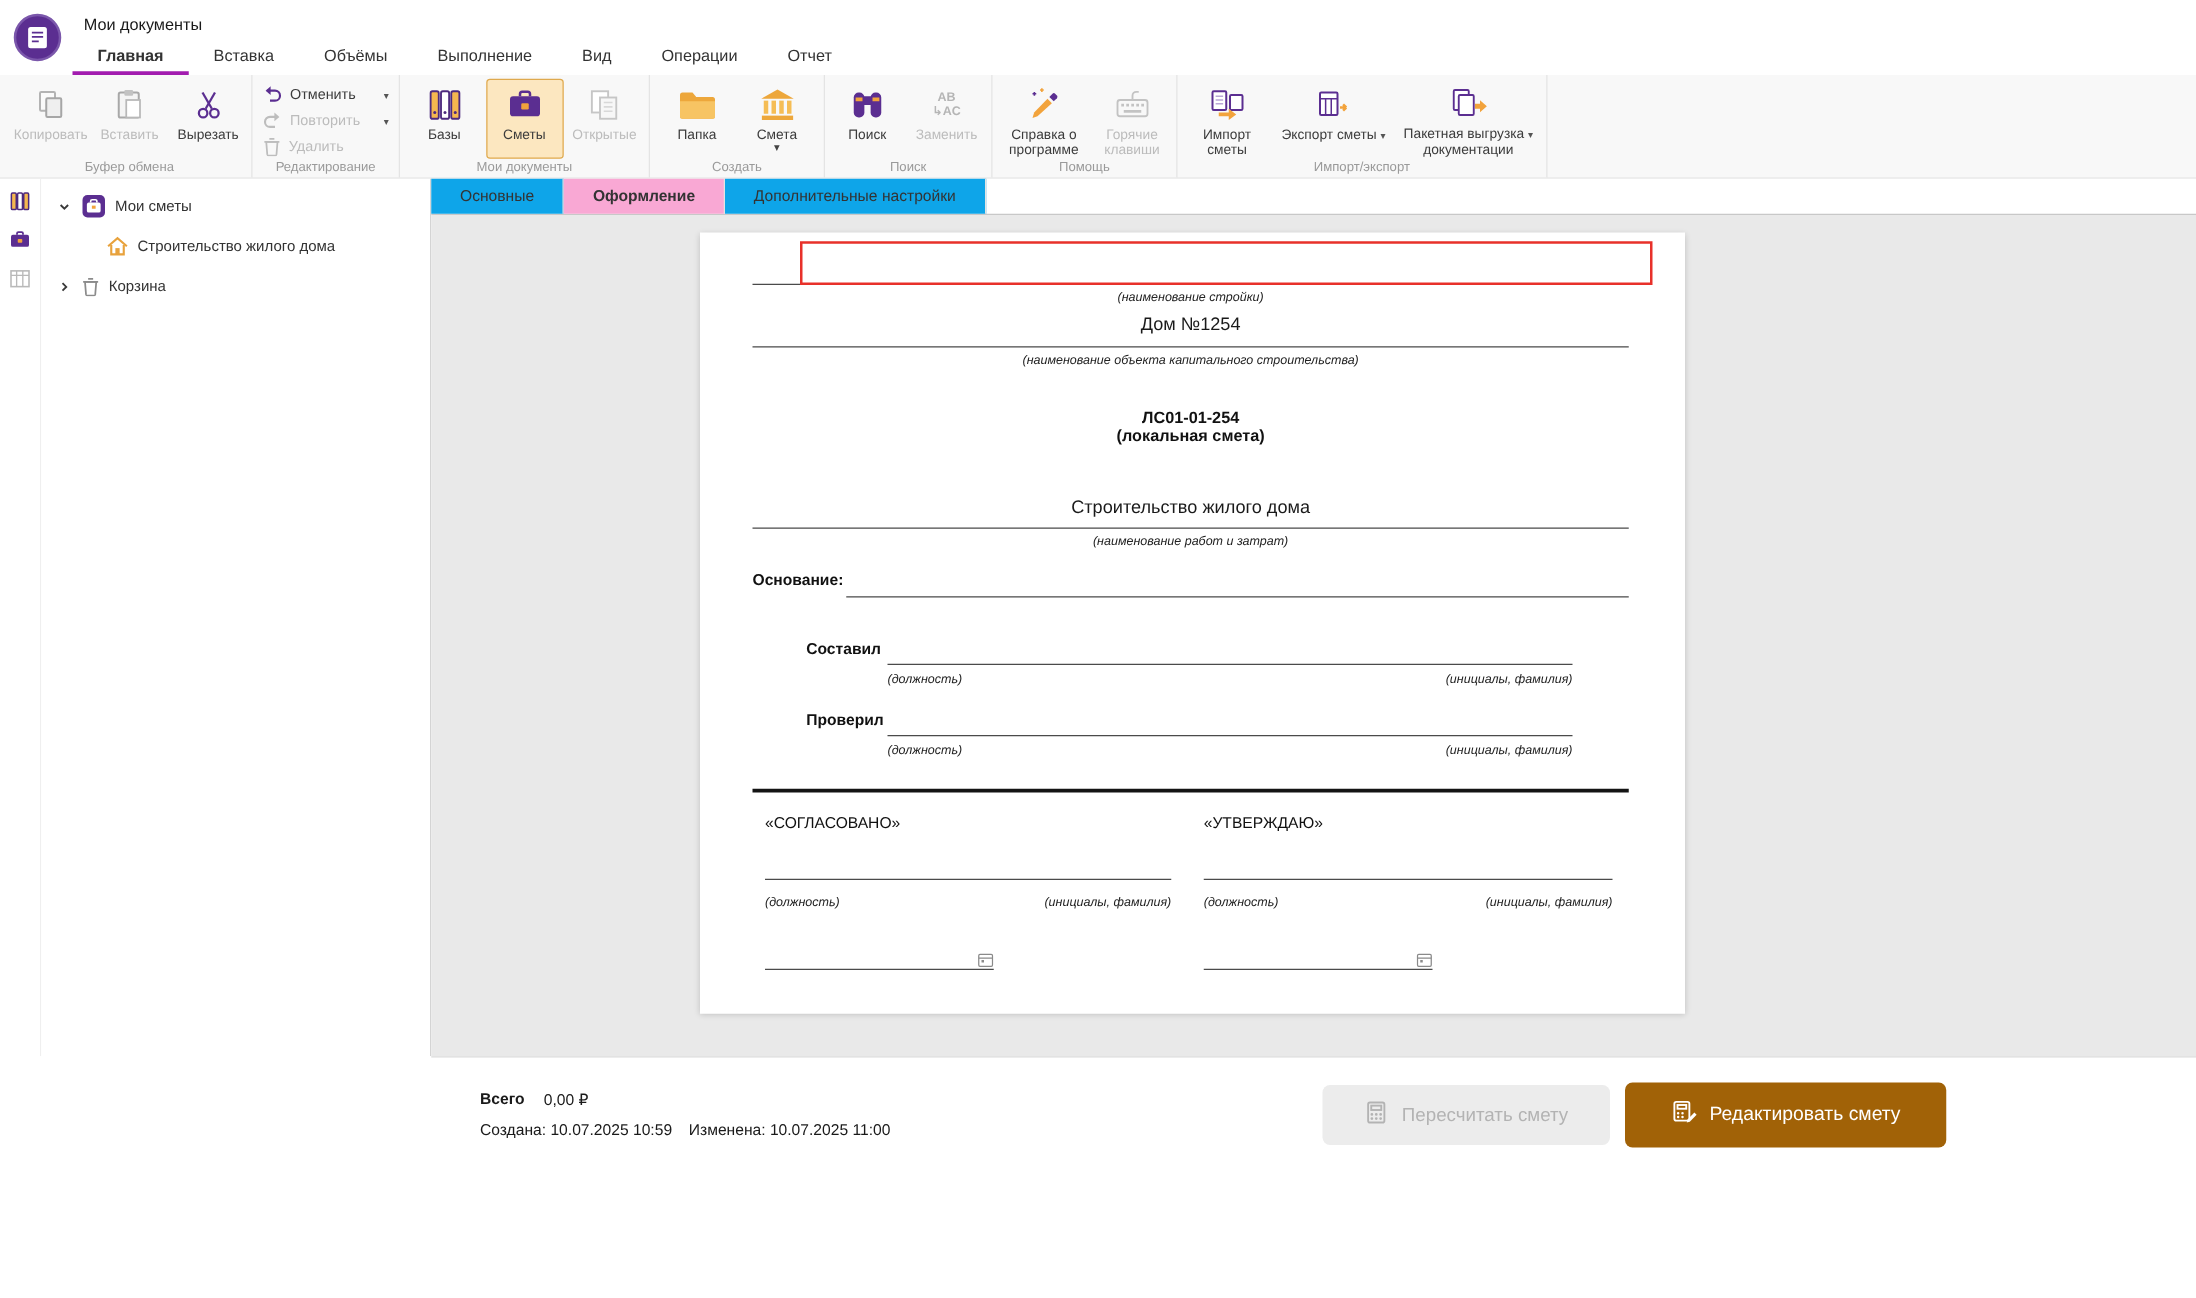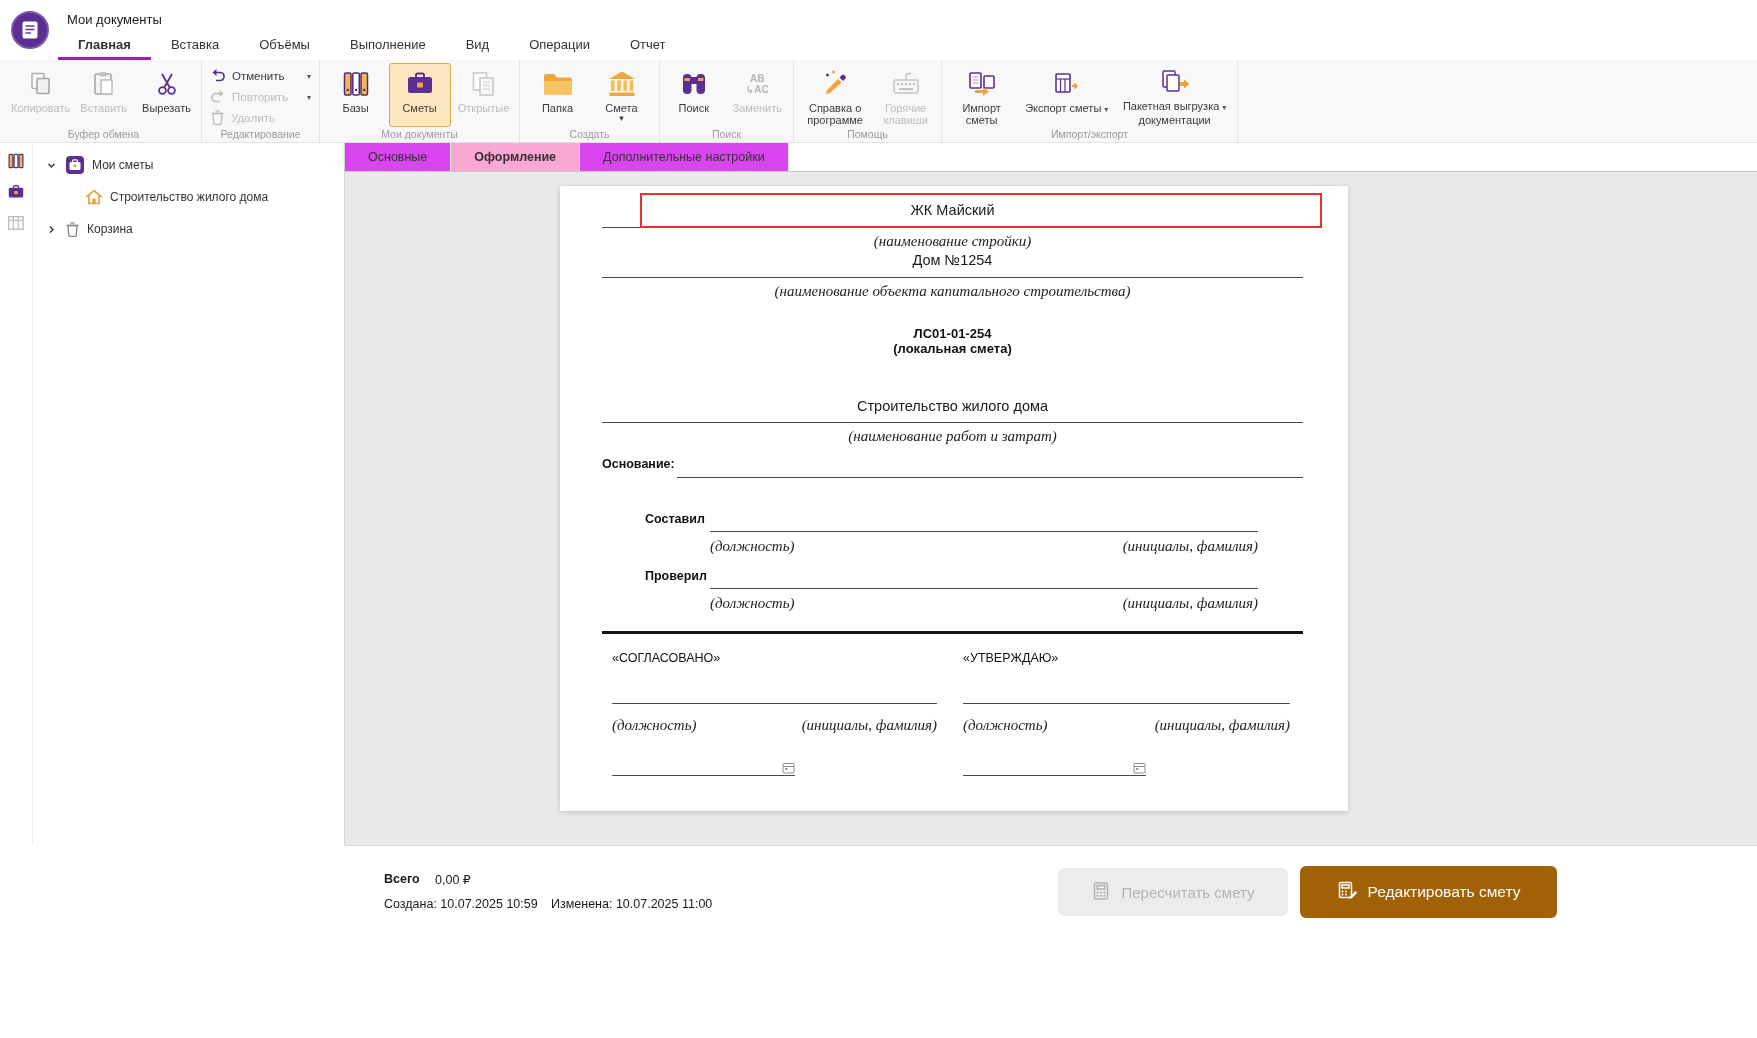--- a/index.html
+++ b/index.html
@@ -45,29 +45,29 @@
   .rail-btn { width:26px; height:26px; margin:5px auto 4px; display:flex; align-items:center; justify-content:center;
               border-radius:3px; cursor:pointer; }
   .tree { position:absolute; left:33px; top:143px; width:312px; bottom:193px; background:#fff; border-right:1px solid #d4d4d4; padding-top:6px; }
   .titem { display:flex; align-items:center; height:32px; font-size:12px; color:#333; cursor:pointer; gap:7px; }
   .chev { width:14px; display:flex; justify-content:center; cursor:pointer; }
   .ticon { display:flex; align-items:center; }
   
   .content { position:absolute; left:345px; top:143px; right:0; bottom:193px; }
   .ctabs { position:absolute; left:0; top:0; right:0; height:29px; background:#fff; border-bottom:1px solid #c8c8c8; display:flex; }
   .ctab { padding:0 23px; display:flex; align-items:center; font-size:12.5px; color:#333;
-          border-right:1px solid #e3e3e3; cursor:pointer; background:#d946ef; }
+          border-right:1px solid #e3e3e3; cursor:pointer; background:#0ea5e9; }
   .ctab.active { background:#f9a8d4;font-weight:bold; }
   .canvas { position:absolute; left:0; top:29px; right:0; bottom:0; background:#e9e9e9; overflow:hidden; }
   .doc { position:absolute; left:215px; top:14px; width:788px; height:625px; background:#fff;
          box-shadow:0 1px 5px rgba(0,0,0,0.18); }
   .abs { position:absolute; }
   .hline { position:absolute; height:1px; background:#4a4a4a; }
   .fval { position:absolute; font-size:14.5px; color:#1a1a1a; text-align:center; cursor:text; }
-  .fcap { position:absolute; font-size:15px; font-style:italic; color:#222;font-family:Liberation Serif, serif; }
+  .fcap { position:absolute; font-size:10px; font-style:italic; color:#222; }
   .fcap.c { text-align:center; }
   .flab { position:absolute; font-size:12.5px; font-weight:bold; color:#111; }
   .doc-title { position:absolute; left:42px; top:140px; width:701px; text-align:center;
                font-weight:bold; font-size:13px; line-height:15px; color:#111; }
   .redbox { position:absolute; left:80px; top:7px; width:682px; height:35px; border:2px solid #e8312a; z-index:3; }
   .thick { position:absolute; left:42px; top:445px; width:701px; height:3px; background:#141414; }
   .cal { position:absolute; cursor:pointer; }
   
   .statusbar { position:absolute; left:0; bottom:0; width:100%; height:193px; background:#fff; }
   .status-sep { position:absolute; left:345px; top:0; right:0; height:1px; background:#d9d9d9; }
@@ -411,21 +411,20 @@
   <div class="ctabs">
     <div class="ctab">Основные</div>
     <div class="ctab active">Оформление</div>
     <div class="ctab">Дополнительные настройки</div>
   </div>
 
   <div class="canvas">
     <div class="doc">
 
       <div class="redbox"></div>
-      <div class="fval" style="left:42px;top:16px;width:701px">ЖК Майский</div>
       <div class="hline" style="left:42px;top:41px;width:701px"></div>
       <div class="fcap c" style="left:42px;top:47px;width:701px">(наименование стройки)</div>
 
       <div class="fval" style="left:42px;top:66px;width:701px">Дом №1254</div>
       <div class="hline" style="left:42px;top:91px;width:701px"></div>
       <div class="fcap c" style="left:42px;top:97px;width:701px">(наименование объекта капитального строительства)</div>
 
       <div class="doc-title">
         <div>ЛС01-01-254</div>
         <div>(локальная смета)</div>

